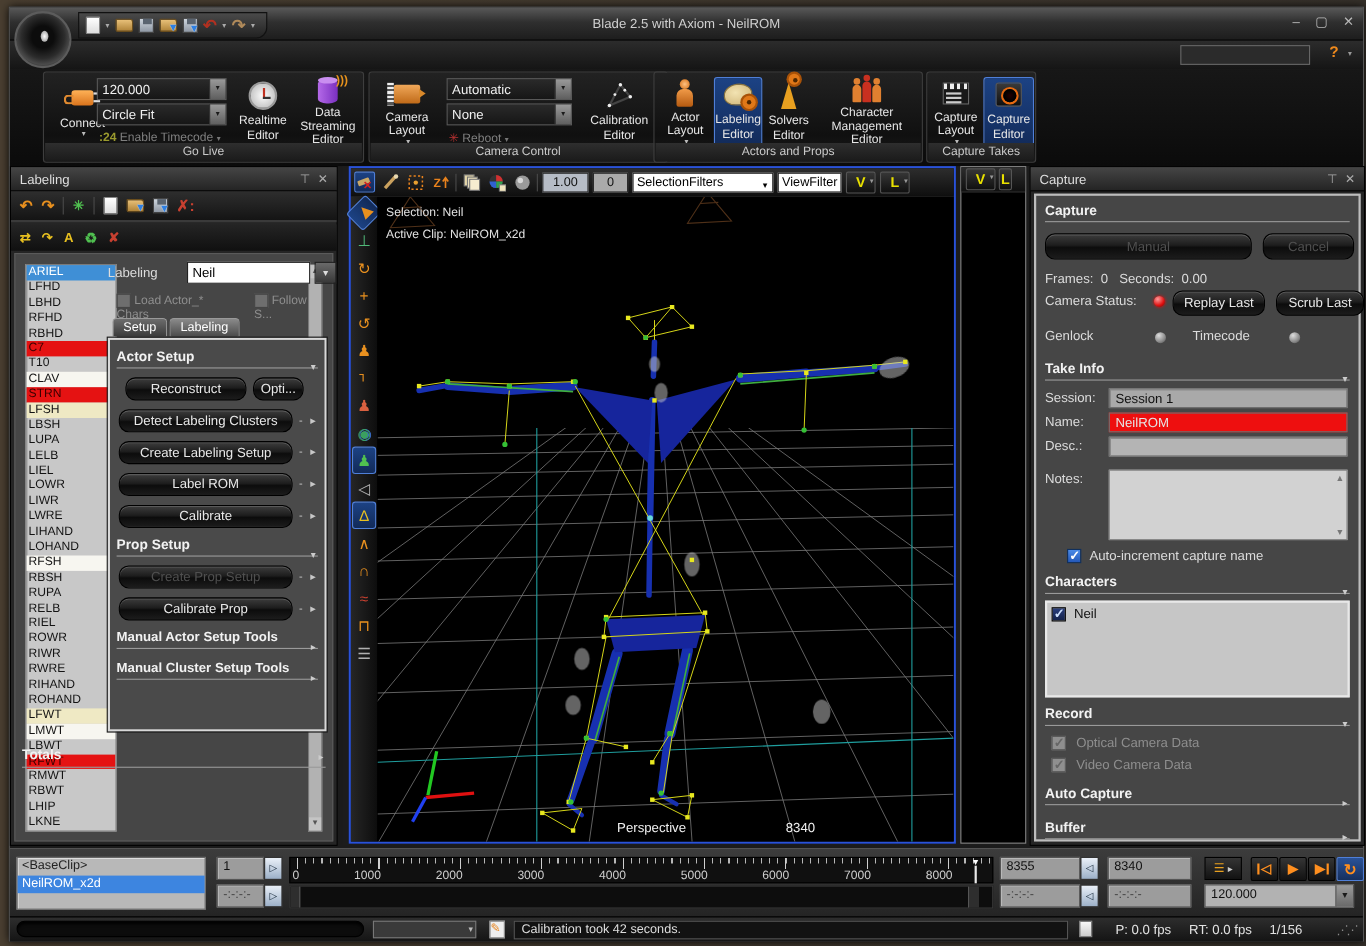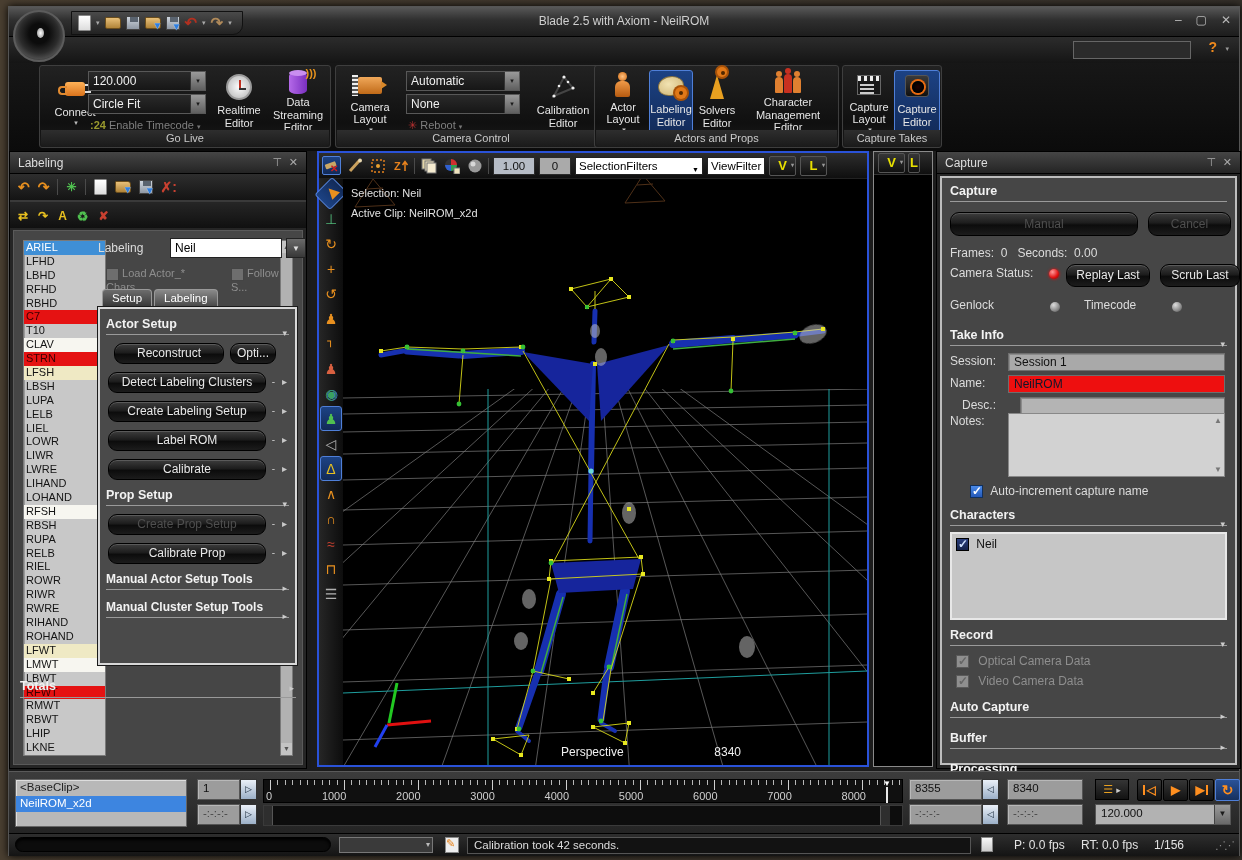--- a/index.html
+++ b/index.html
@@ -152,21 +152,21 @@
 .vp-bottom-label { position:absolute; bottom:6px; color:#f0f0f0; font-size:12px; }
 .vp-narrow { position:absolute; left:562px; top:0px; width:60px; height:616px; border:1px solid #8a8a8a; background:#000; }
 .vpn-toolbar { position:absolute; left:0; top:0; right:0; height:23px; background:linear-gradient(#2d2d2d,#0f0f0f); display:flex; gap:3px; padding:1px 0 0 4px; border-bottom:1px solid #333; }
 
 
 .cap-panel { position:absolute; left:927px; top:144px; width:305px; height:618px; background:#252525; border:1px solid #000; }
 .cap-body { position:absolute; left:3px; top:24px; right:3px; bottom:3px; background:#464646; border:2px solid #bdbdbd; padding:6px 8px; font-size:12px; color:#ddd; }
 .cap-row { position:relative; }
 .f-label { color:#dcdcdc; font-size:12px; }
 .f-gray { background:#a9a9a9; border:1px solid #6e6e6e; box-shadow:inset 1px 1px 0 #8b8b8b; color:#111; font-size:12px; padding:1px 5px; height:18px; }
-.f-red { background:#ee0f0f; border:1px solid #6e6e6e; color:#0f172a; font-size:12px; padding:1px 5px; height:18px; }
+.f-red { background:#ee0f0f; border:1px solid #6e6e6e; color:#e5e5e5; font-size:12px; padding:1px 5px; height:18px; }
 .notes { background:#d2d2d2; border:1px solid #888; height:64px; position:relative; }
 .notes .na { position:absolute; right:2px; color:#777; font-size:8px; }
 .char-list { background:#c6c6c6; border:2px solid #e8e8e8; height:88px; color:#111; padding:3px 4px; }
 .hdr-gap { margin-top:10px; }
 
 
 .timeline { position:absolute; left:0; top:764px; right:0; height:62px; background:linear-gradient(#3c3c3c,#242424); border-top:1px solid #5a5a5a; }
 .clip-list { position:absolute; left:6px; top:7px; width:172px; height:48px; background:#b8b8b8; border:1px solid #666; box-shadow:inset 1px 1px 0 #ddd; font-size:11.5px; color:#222; }
 .clip-row { height:16px; line-height:15px; padding-left:4px; }
 .clip-row.sel { background:#3d85e0; color:#fff; }
@@ -759,21 +759,21 @@
       </div>
       <div class="sec-hdr hdr-gap" style="margin-bottom:8px;"><span>Take Info</span><span class="sx">▾</span></div>
       <div class="cap-row" style="height:22px;">
         <span class="f-label">Session:</span>
         <div class="f-gray" style="position:absolute;left:58px;top:-1px;right:2px;">Session 1</div>
       </div>
       <div class="cap-row" style="height:22px;">
         <span class="f-label">Name:</span>
         <div class="f-red" style="position:absolute;left:58px;top:-1px;right:2px;">NeilROM</div>
       </div>
-      <div class="cap-row" style="height:16px;margin-left:12px;">
+      <div class="cap-row" style="height:30px;">
         <span class="f-label">Desc.:</span>
         <div class="f-gray" style="position:absolute;left:58px;top:-1px;right:2px;background:#b4b4b4;"></div>
       </div>
       <div class="cap-row" style="height:70px;">
         <span class="f-label">Notes:</span>
         <div class="notes" style="position:absolute;left:58px;top:-1px;right:2px;">
           <span class="na" style="top:2px;">▲</span>
               <span class="na" style="bottom:2px;">▼</span>
         </div>
       </div>

